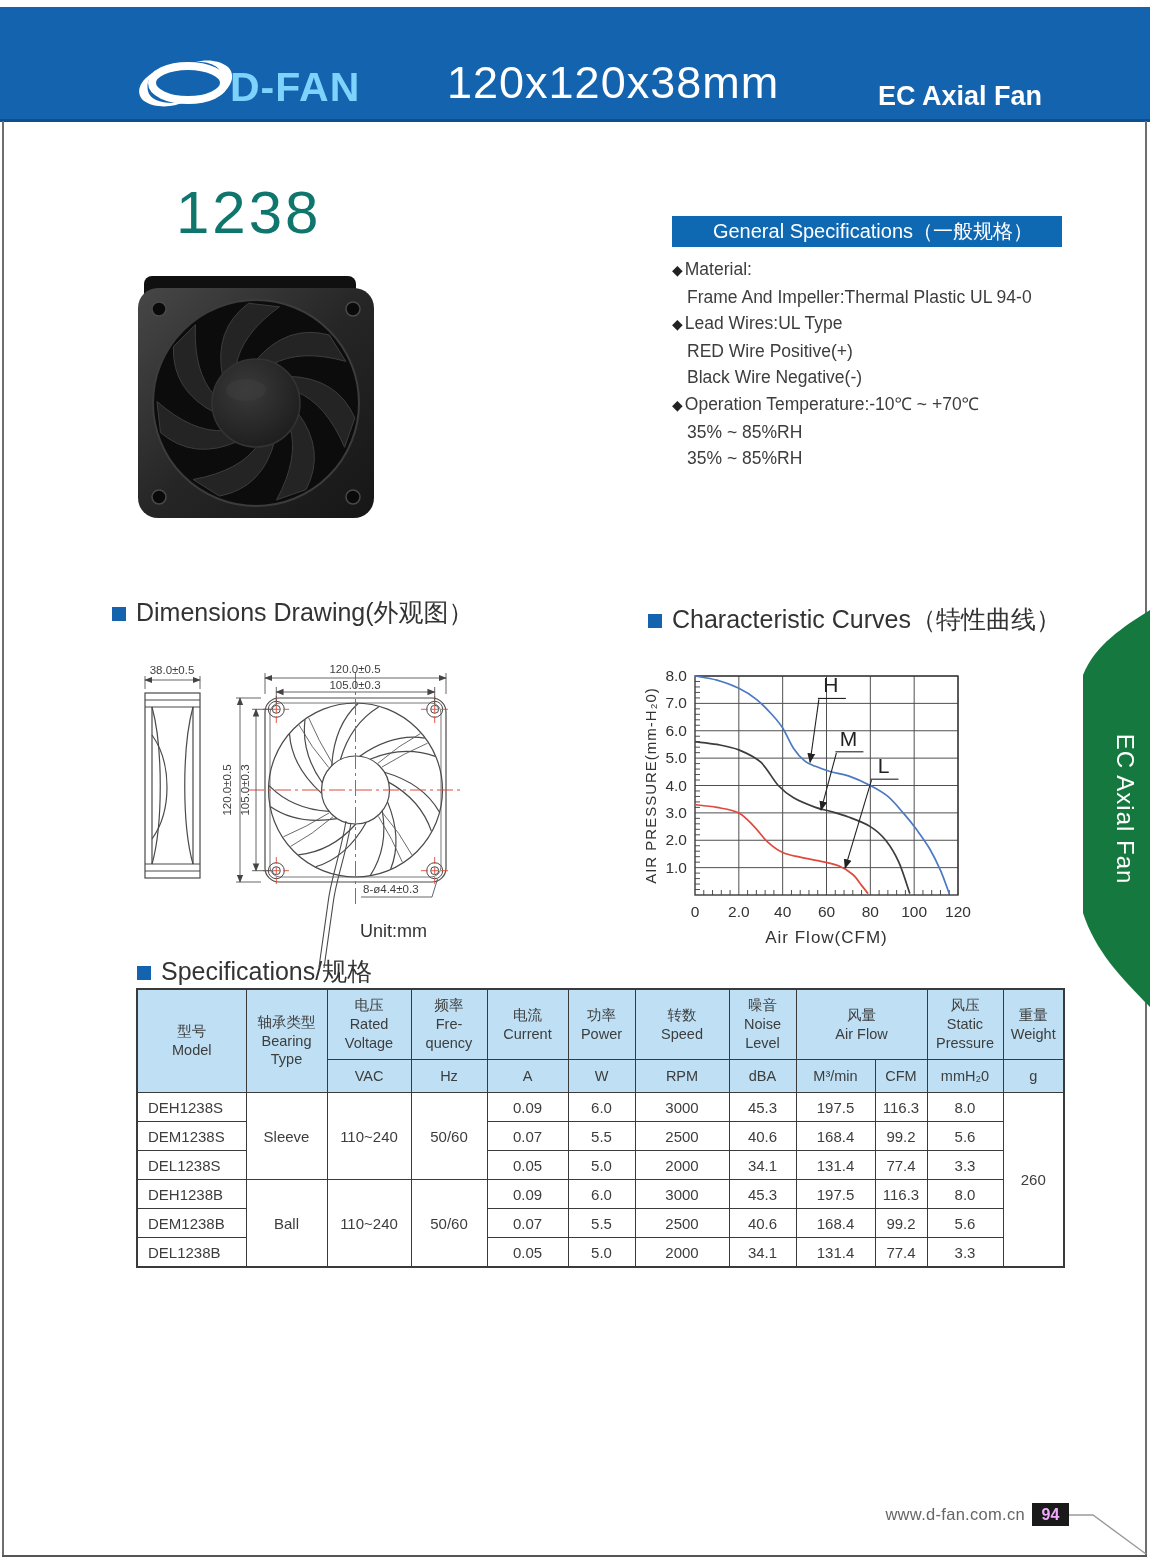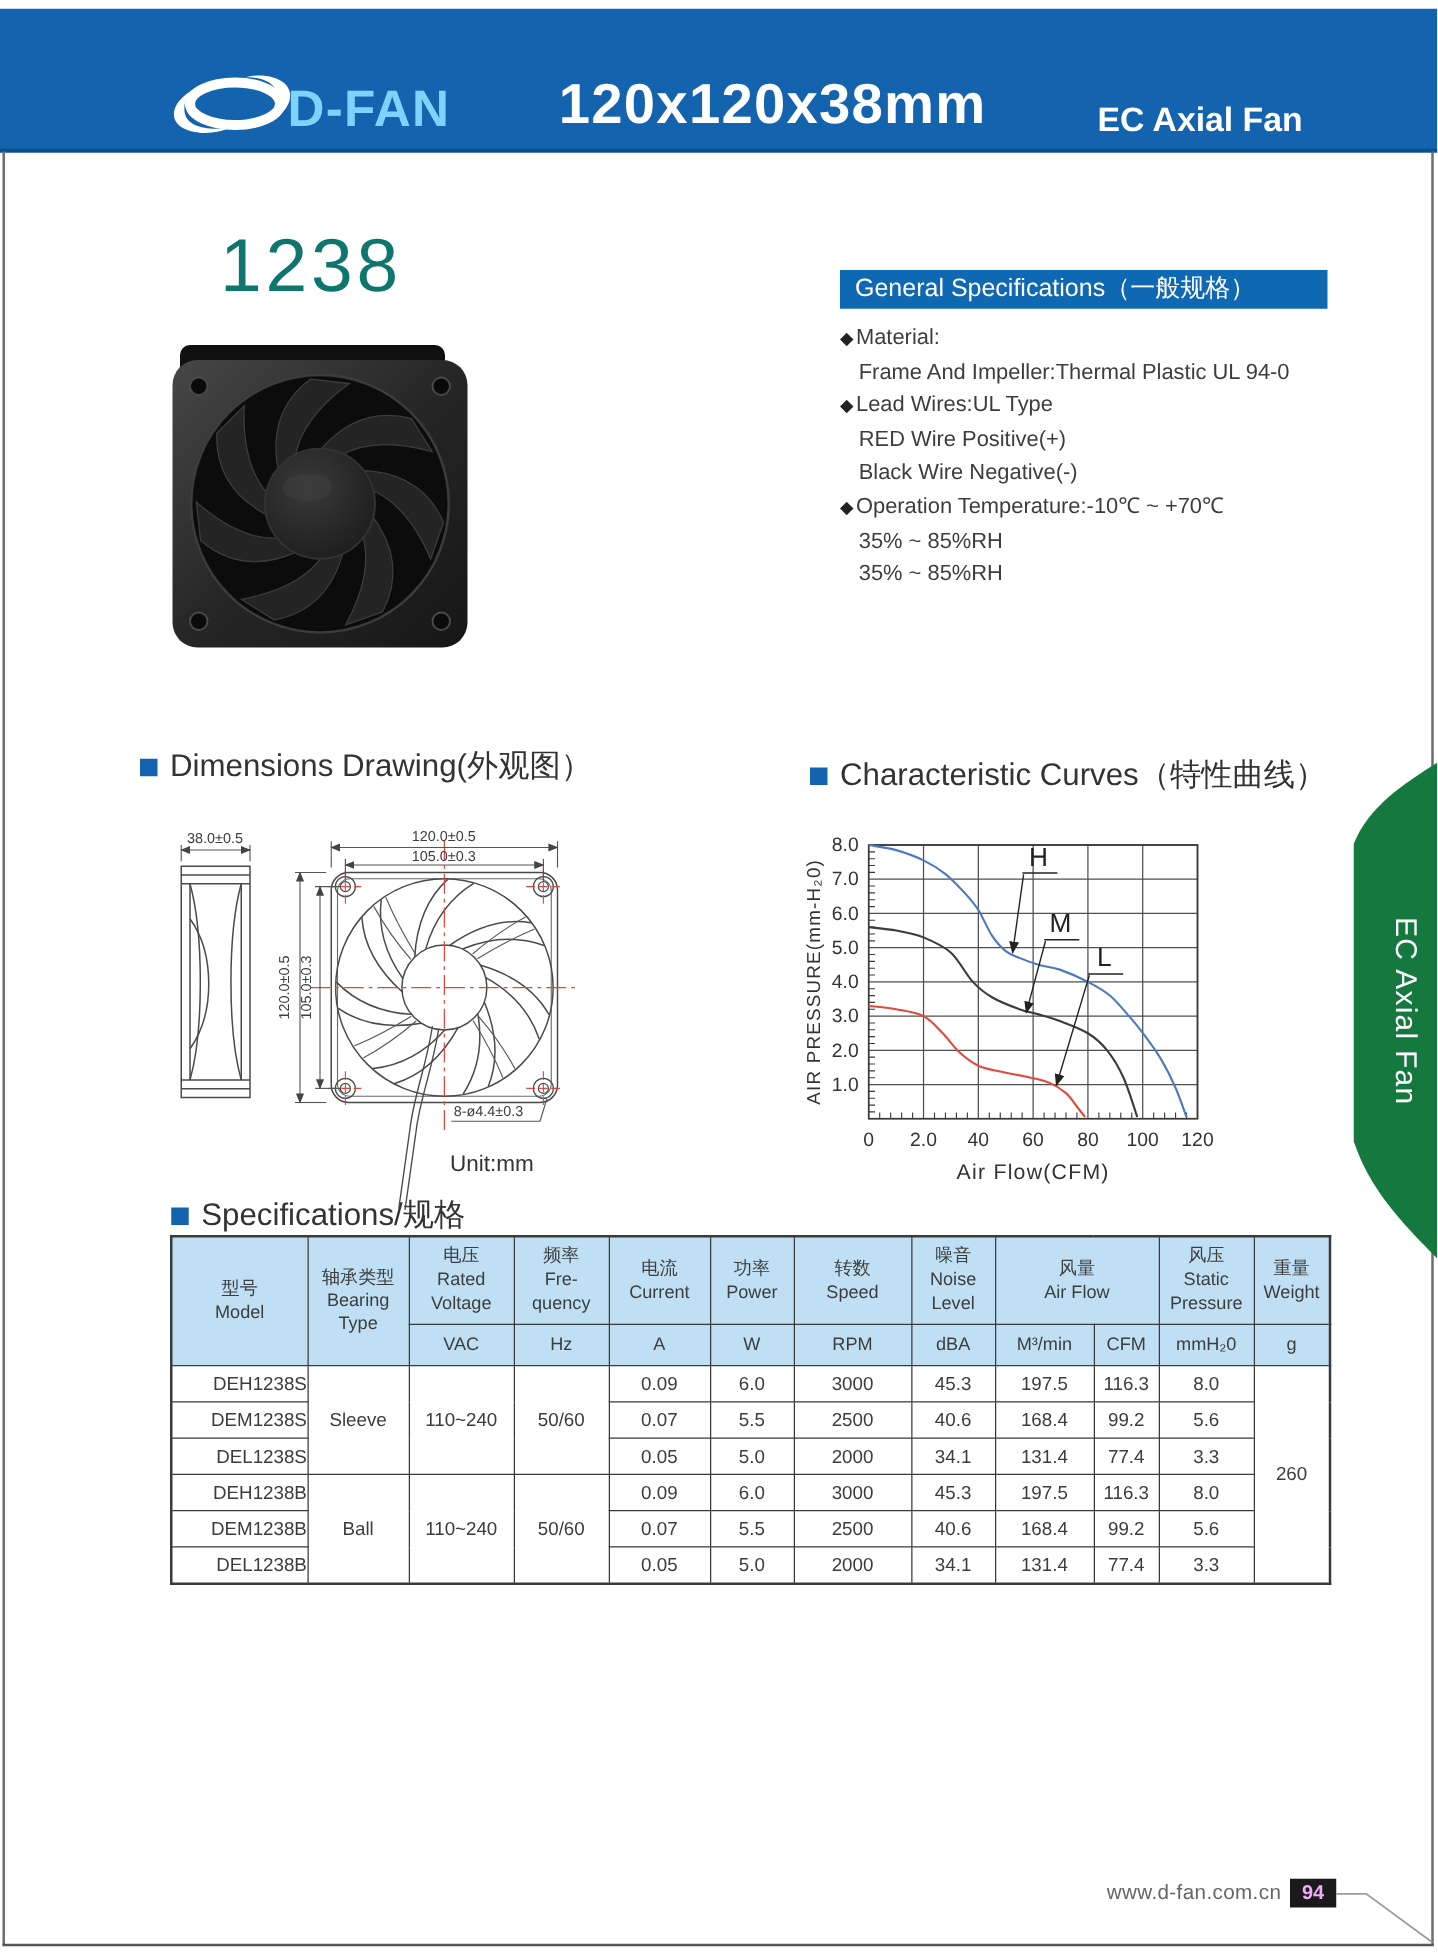--- a/index.html
+++ b/index.html
@@ -2,54 +2,54 @@
 <html><head>
 <meta charset="utf-8">
 <style>
   html,body{margin:0;padding:0;background:#fff;}
   .page{position:relative;width:1150px;height:1562px;background:#fff;
         font-family:"Liberation Sans",sans-serif;overflow:hidden;}
   
   .topband{position:absolute;left:0;top:7px;width:1150px;height:112px;
            background:#1463ae;border-bottom:3px solid #0d4f8c;}
   .brand{position:absolute;left:230px;top:57px;color:#7dd3fc;font-size:41px;font-weight:700;letter-spacing:1px;}
-  .sizetitle{position:absolute;left:447px;top:50px;color:#fff;font-size:45px;font-weight:700;letter-spacing:1px;}
+  .sizetitle{position:absolute;left:447px;top:50px;color:#fff;font-size:45px;font-weight:400;letter-spacing:1px;}
   .subtitle{position:absolute;left:878px;top:74px;color:#fff;font-size:27px;font-weight:700;}
   
   .b-left{position:absolute;left:2px;top:121px;width:2px;height:1435px;background:#6e6e6e;}
   .b-right{position:absolute;left:1145px;top:121px;width:2px;height:1435px;background:#6e6e6e;}
   .b-bottom{position:absolute;left:2px;top:1555px;width:1145px;height:2px;background:#555;}
   
   .model-num{position:absolute;left:176px;top:178px;font-size:60px;font-weight:300;
              color:#0f766e;letter-spacing:3px;}
   .photo{position:absolute;left:128px;top:266px;}
   
   .gs-bar{position:absolute;left:672px;top:216px;width:390px;height:31px;background:#0f68b2;}
-  .gs-bar span{display:block;color:#fff;font-size:20px;line-height:31px;padding-left:12px;}
+  .gs-bar span{display:block;color:#fff;font-size:20px;line-height:31px;padding-left:12px;text-align:center;}
   .gs-list{position:absolute;left:672px;top:256px;width:420px;list-style:none;margin:0;padding:0;}
   .gs-list li{font-size:17.5px;color:#3d3d3d;line-height:26.6px;white-space:nowrap;}
   .gs-list li .ind{padding-left:15px;}
   .gs-list li .diamond{font-size:14px;margin-right:2px;color:#222;}
   
   .sec-title{position:absolute;font-size:25px;color:#333;}
   .sec-title .sq{display:inline-block;width:14px;height:14px;background:#1463ae;margin-right:10px;}
   
   .drawing{position:absolute;left:110px;top:635px;}
   .chart{position:absolute;left:640px;top:640px;}
   
   .tab-svg{position:absolute;left:1075px;top:605px;}
   
   .spec-table{position:absolute;left:136px;top:988px;border-collapse:collapse;table-layout:fixed;
               width:927px;font-size:15px;color:#3d3d3d;border:2px solid #3a3a3a;}
   .spec-table th,.spec-table td{border:1px solid #3a3a3a;text-align:center;padding:0;font-weight:400;}
   .spec-table thead th{background:#bfe0f4;white-space:pre-line;line-height:1.3;font-size:14.5px;}
   .spec-table thead tr.hrow1 th{height:69px;}
   .spec-table thead tr.hrow2 th{height:32px;}
   .spec-table tbody td{height:28px;background:#fff;}
-  .spec-table td.model-cell{text-align:right;padding-left:10px;}
+  .spec-table td.model-cell{text-align:left;padding-left:10px;}
   
   .footer-url{position:absolute;left:840px;top:1505px;width:185px;text-align:right;
               font-size:16.5px;color:#666;letter-spacing:.3px;}
   .page-num{position:absolute;left:1032px;top:1503px;width:37px;height:23px;background:#1a1a1a;
             color:#f0abfc;font-size:16px;font-weight:700;text-align:center;line-height:23px;}
   .footer-lines{position:absolute;left:1060px;top:1500px;}
 </style>
 </head>
 <body>
 

